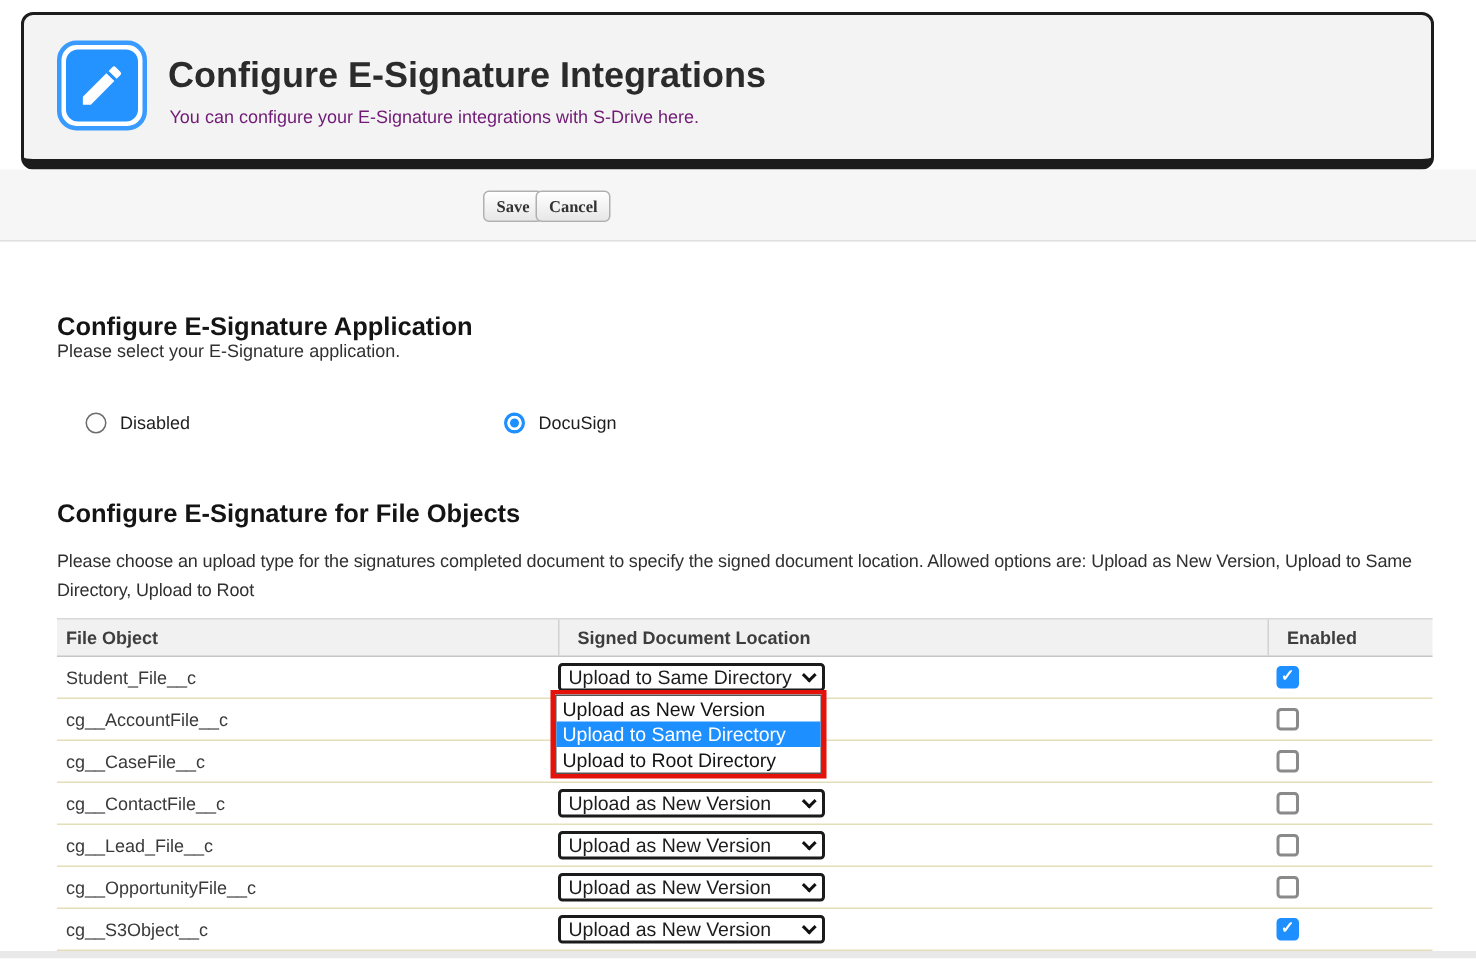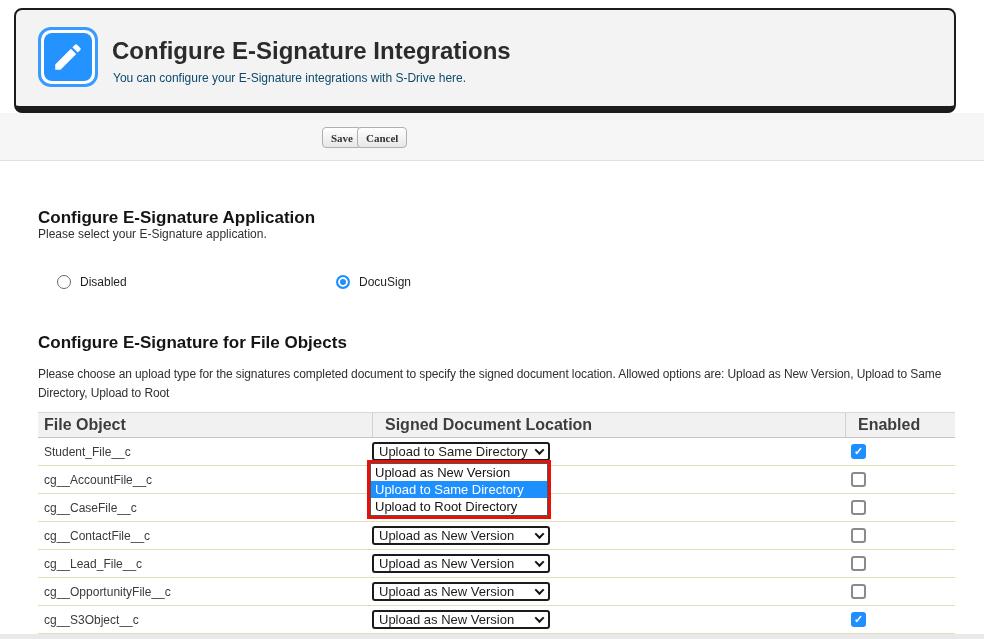--- a/index.html
+++ b/index.html
@@ -8,21 +8,21 @@
 
   
   .hero { position:absolute; left:14px; top:8px; width:942px; height:105px;
     background:#f3f3f3; border:2px solid #1c1c1c; border-bottom-width:7px; border-radius:8px; }
   .hero-icon-outer { position:absolute; left:22px; top:17px; width:60px; height:60px;
     border:3px solid #399bff; border-radius:13px; background:#ffffff; padding:3px; }
   .hero-icon-inner { width:100%; height:100%; background:#2492ff; border-radius:8px;
     display:flex; align-items:center; justify-content:center; }
   .hero-icon-inner svg { width:34px; height:34px; }
   .hero-title { position:absolute; left:96px; top:27px; font-size:24px; font-weight:bold; color:#2b2b2b; }
-  .hero-sub { position:absolute; left:97px; top:61px; font-size:12px; color:#0c4a6e; }
+  .hero-sub { position:absolute; left:97px; top:61px; font-size:12px; color:#701a75; }
 
   
   .toolbar { position:absolute; left:0; top:113px; width:984px; height:48px;
     background:#f6f6f6; border-bottom:1px solid #e0e0e0; }
   .btn { position:absolute; top:14px; height:21px; padding:0 8px; font-size:11px; font-weight:bold;
     color:#333; background:linear-gradient(#ffffff,#e7e7e7); border:1px solid #b0b0b0; border-radius:4px;
     font-family:Liberation Serif, serif; cursor:pointer; }
   .btn-save { left:322px; }
   .btn-cancel { left:357px; }
 
@@ -39,21 +39,21 @@
   .radio-disabled { left:57px; }
   .radio-docusign { left:336px; }
   .radio { width:14px; height:14px; border:1px solid #6b6b6b; border-radius:50%; background:#fff; flex:0 0 auto; }
   .radio.checked { border:2px solid #1e8fff; background:#1e8fff; box-shadow:inset 0 0 0 2px #ffffff; }
   .radio-label { margin-left:9px; font-size:12px; color:#1f1f1f; }
 
   
   .tbl { position:absolute; left:38px; top:412px; width:917px; }
   .tr { display:flex; width:100%; }
   .thead { height:26px; background:#f1f1f1; border-top:1px solid #d8d8d8; border-bottom:1px solid #c6c6c6; }
-  .th { font-size:16px; font-weight:bold; color:#3d3d3d; display:flex; align-items:center; padding-left:6px; }
+  .th { font-size:12px; font-weight:bold; color:#3d3d3d; display:flex; align-items:center; padding-left:6px; }
   .th + .th { border-left:1px solid #d2d2d2;padding-left:12px; }
   .tbody-row { height:28px; border-bottom:1px solid #e3deb8; background:#ffffff; }
   .td { display:flex; align-items:center; padding-left:6px; font-size:12px; color:#3a3a3a; }
   .c1 { width:334px; } .c2 { width:473px; } .c3 { width:110px; }
   .td.c2 { padding-left:0; } .td.c3 { padding-left:4px; }
 
   .fake-select { display:inline-flex; align-items:center; width:178px; height:19px;
     border:2px solid #1b1b1b; border-radius:3px; background:#fff; padding:0 5px; cursor:pointer; }
   .fs-value { flex:1; font-size:13px; color:#1c1c1c; white-space:nowrap; overflow:hidden; }
   .chev { width:7px; height:7px; border-right:2px solid #111; border-bottom:2px solid #111;

